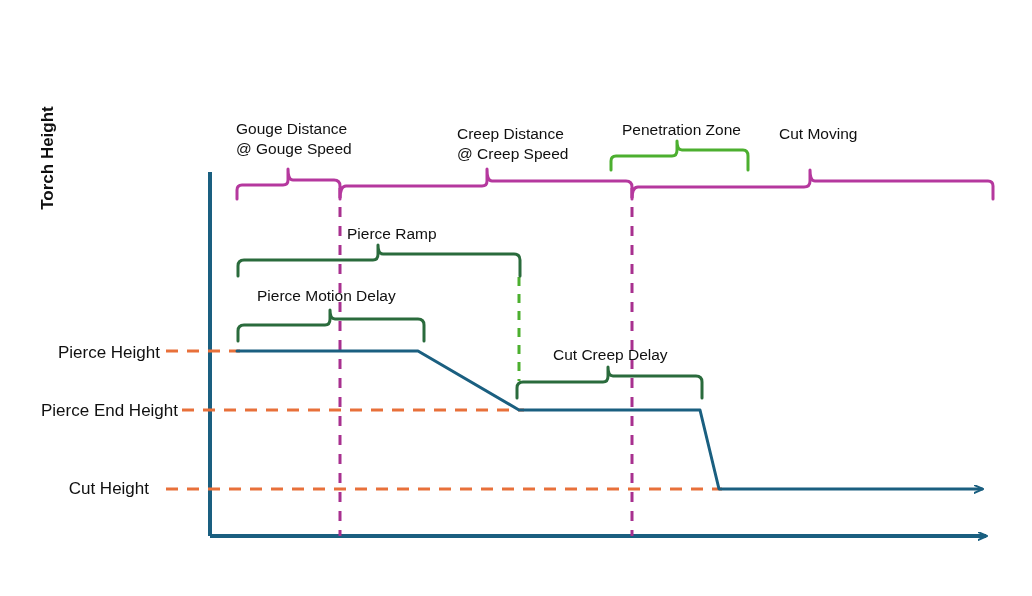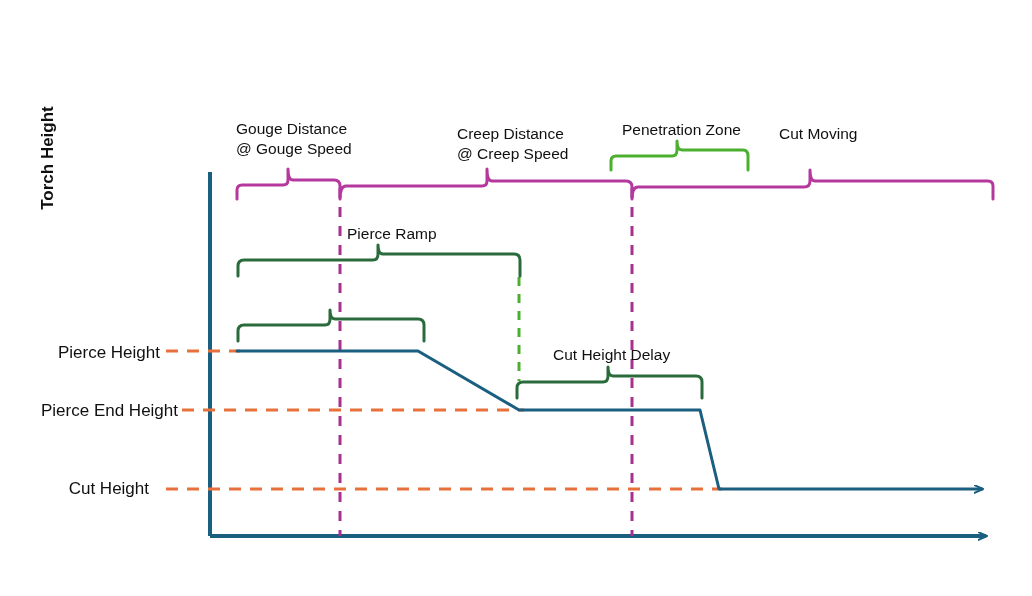--- a/index.html
+++ b/index.html
@@ -129,22 +129,23 @@
 
   <div class="lbl ann" id="ann-creep">Creep Distance
 @ Creep Speed</div>
 
   <div class="lbl ann" id="ann-penetration">Penetration Zone</div>
 
   <div class="lbl ann" id="ann-cutspeed">Cut Moving</div>
 
   <div class="lbl ann" id="ann-pierce-delay">Pierce Ramp</div>
 
+  <div class="lbl ann" id="ann-pierce-motion-delay">Pierce Motion Delay</div>
 
-  <div class="lbl ann" id="ann-cut-height-delay">Cut Height Delay</div>
+  <div class="lbl ann" id="ann-cut-height-delay">Cut Creep Delay</div>
 
   <div class="lbl axis-val" id="val-pierce-height">Pierce Height</div>
 
   <div class="lbl axis-val" id="val-pierce-end-height">Pierce End Height</div>
 
   <div class="lbl axis-val" id="val-cut-height">Cut Height</div>
 
 </div>
 
 </body></html>

